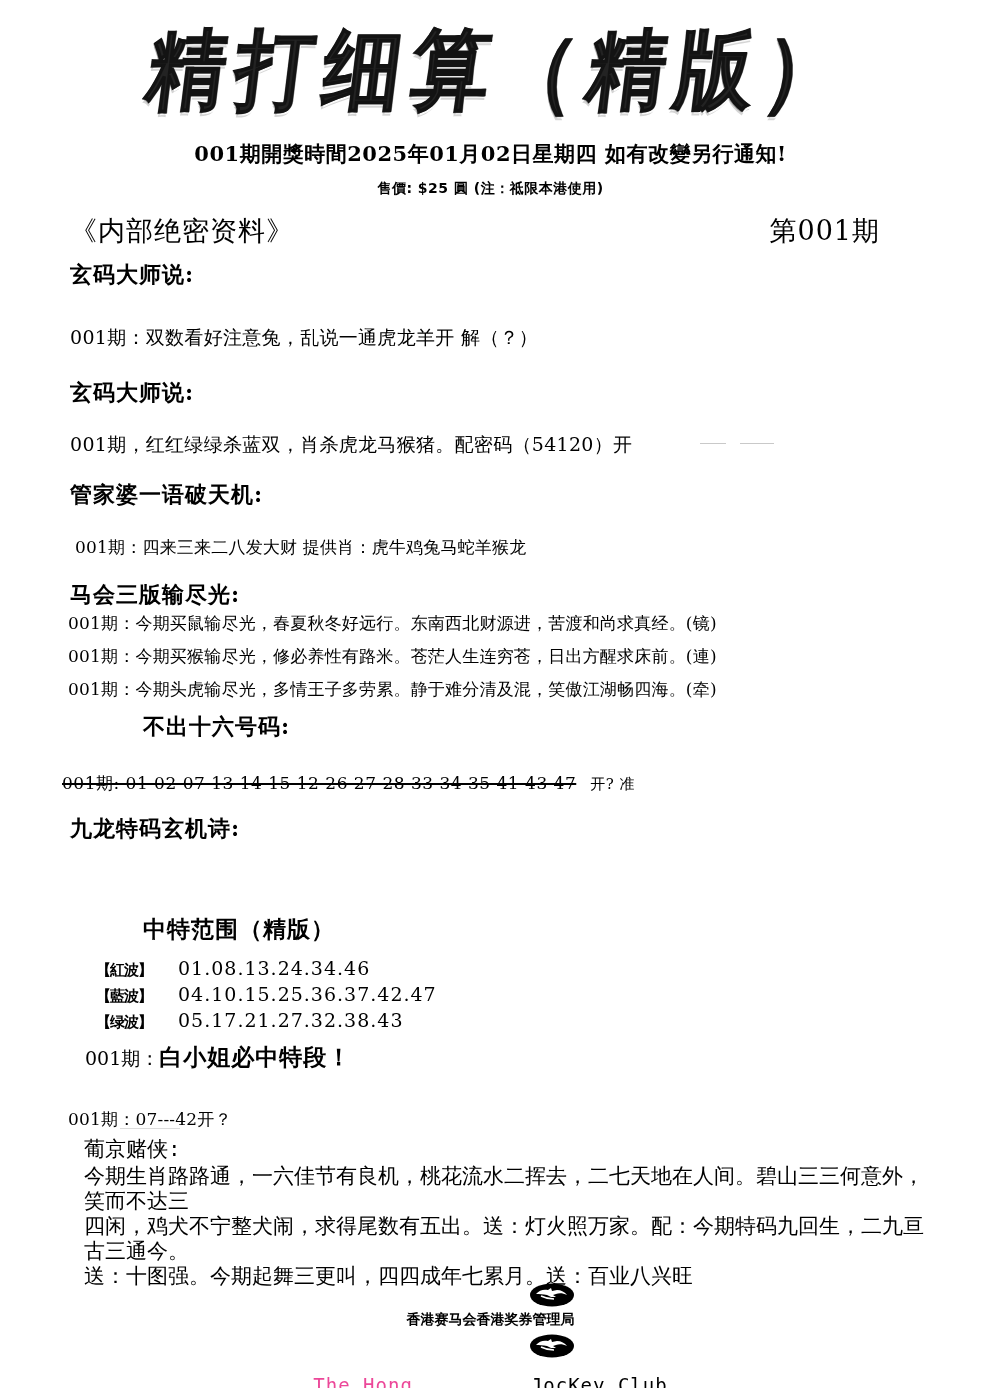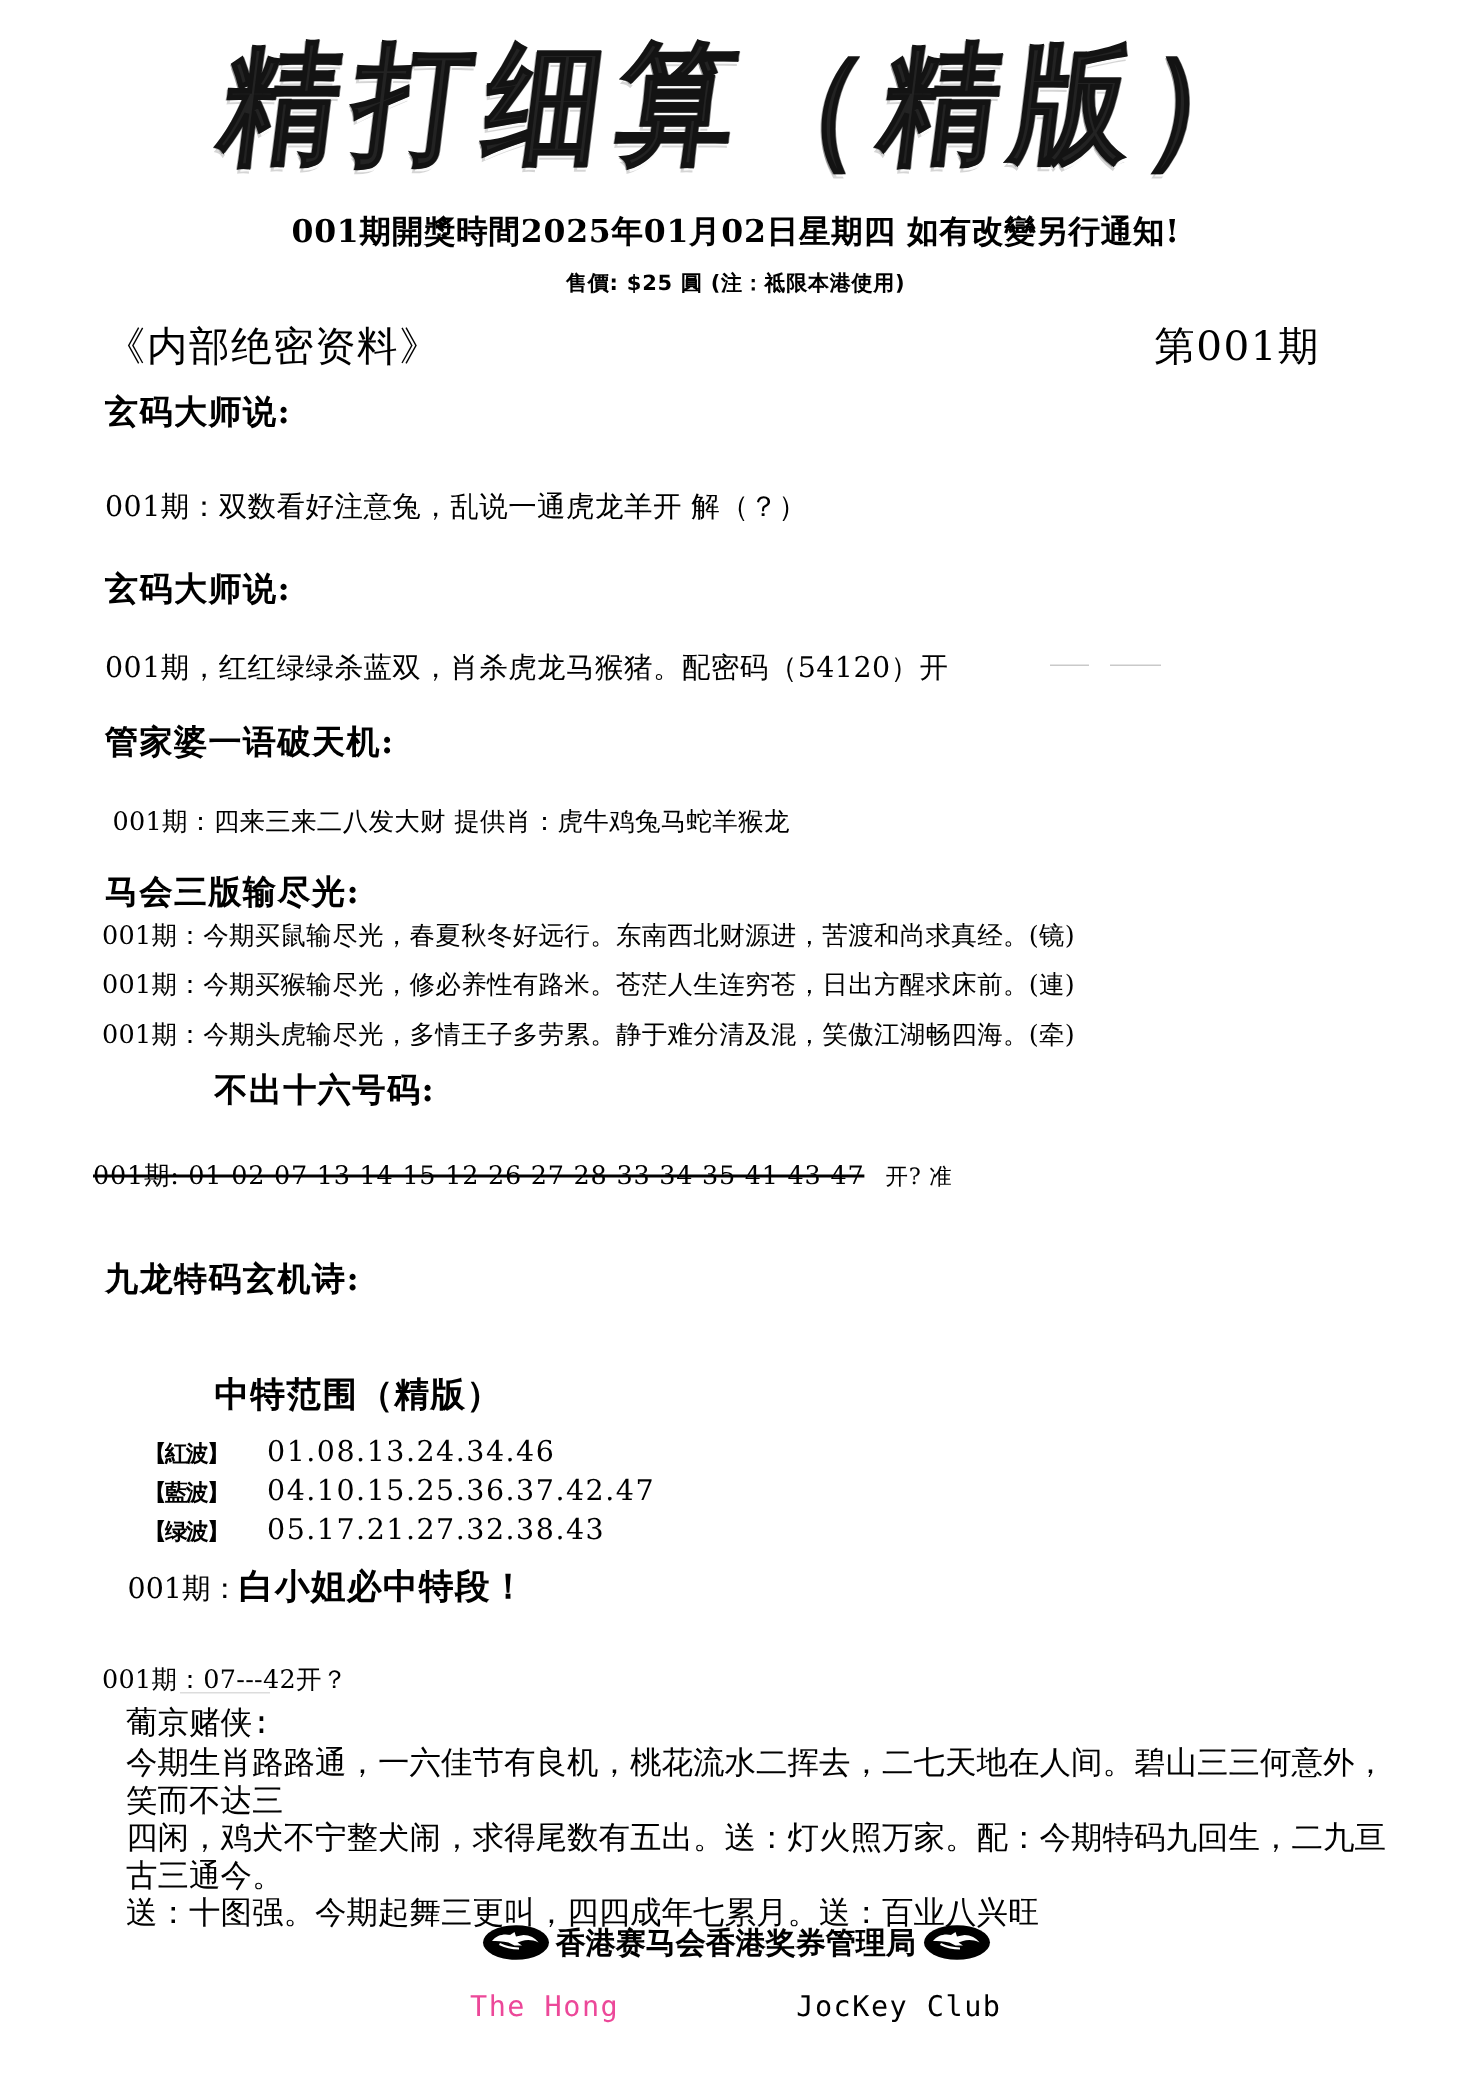--- a/index.html
+++ b/index.html
@@ -189,27 +189,28 @@
   
   .footer {
     position: absolute;
     left: 0;
     top: 1282px;
     width: 981px;
     text-align: center;
   }
   .footer-brand {
     display: inline-flex;
-    align-items: flex-start;
+    align-items: flex-end;
     justify-content: center;
     gap: 4px;
     font-family: "DejaVu Sans", "Liberation Sans", sans-serif;
     font-weight: 700;
-    font-size: 20px;
+    font-size: 14px;
     letter-spacing: 0px;
+    flex-direction: column;
   }
   .hkjc-logo {
     display: inline-block;
     width: 46px;
     height: 25px;
     position: relative;
   }
   .footer-en {
     margin-top: 16px;
     width: 981px;
@@ -259,21 +260,21 @@
   <div class="sec-head" style="left:70px; top:580px;">马会三版输尽光:</div>
   <div class="small-line" style="left:68px; top:612px;">001期：今期买鼠输尽光，春夏秋冬好远行。东南西北财源进，苦渡和尚求真经。(镜)</div>
   <div class="small-line" style="left:68px; top:645px;">001期：今期买猴输尽光，修必养性有路米。苍茫人生连穷苍，日出方醒求床前。(連)</div>
   <div class="small-line" style="left:68px; top:678px;">001期：今期头虎输尽光，多情王子多劳累。静于难分清及混，笑傲江湖畅四海。(牵)</div>
 
   <div class="sec-head" style="left:143px; top:712px;">不出十六号码:</div>
   <div class="struck" style="left:62px; top:772px;">
     <span class="strike-part">001期: 01 02 07 13 14 15 12 26 27 28 33 34 35 41 43 47</span><span class="tail">开? 准</span>
   </div>
 
-  <div class="sec-head" style="left:70px; top:814px;margin-top:24px;">九龙特码玄机诗:</div>
+  <div class="sec-head" style="left:70px; top:814px;">九龙特码玄机诗:</div>
 
   <div class="range-head" style="left:143px; top:914px;">中特范围（精版）</div>
 
   <div class="wave-row" style="left:68px; top:957px;">
     <span class="wave-tag">【紅波】</span>
     <span class="wave-nums">01.08.13.24.34.46</span>
   </div>
   <div class="wave-row" style="left:68px; top:983px;">
     <span class="wave-tag">【藍波】</span>
     <span class="wave-nums">04.10.15.25.36.37.42.47</span>

